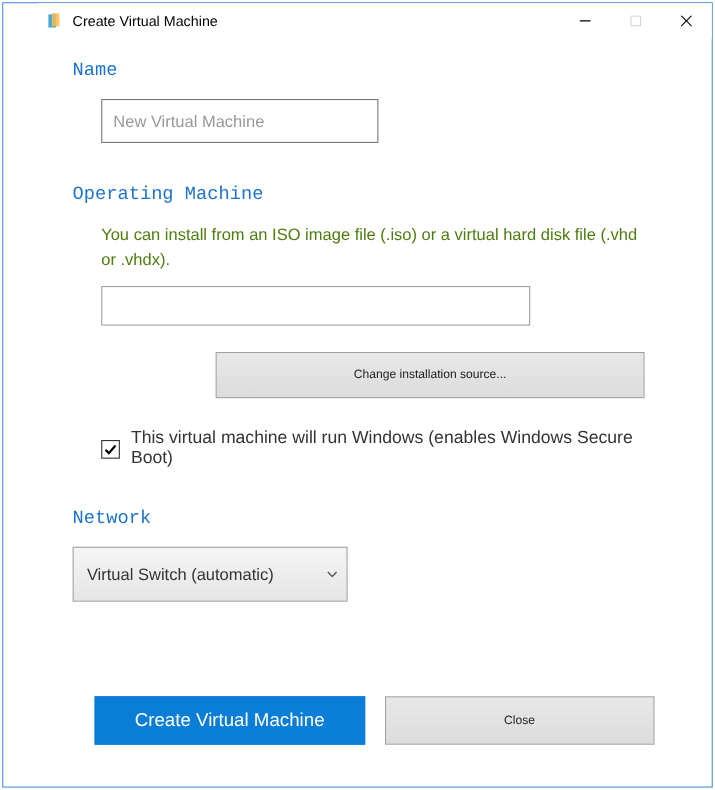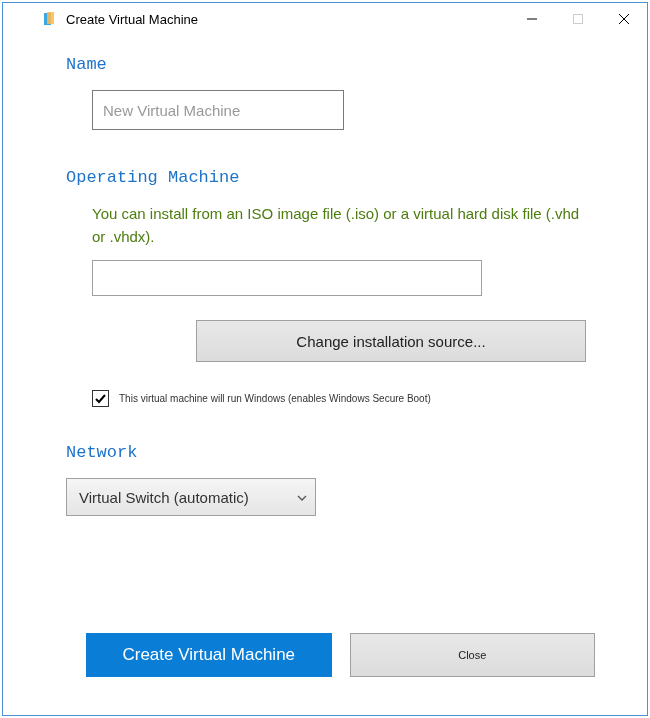--- a/index.html
+++ b/index.html
@@ -104,21 +104,21 @@
       font-family: inherit;
       margin-left: 26px;
       margin-bottom: 24px;
     }
     .change-src-btn {
       width: 390px;
       height: 42px;
       margin-left: 130px;
       background: linear-gradient(to bottom, #e8e8e8, #dcdcdc);
       border: 1px solid #a0a0a0;
-      font-size: 15px;
+      font-size: 11px;
       font-family: inherit;
       color: #222;
       cursor: pointer;
       margin-bottom: 28px;
     }
     .checkbox-row {
       display: flex;
       align-items: center;
       margin-left: 26px;
       margin-bottom: 36px;
@@ -127,26 +127,26 @@
       width: 17px;
       height: 17px;
       border: 1.5px solid #333;
       display: flex;
       align-items: center;
       justify-content: center;
       margin-right: 10px;
       flex-shrink: 0;
     }
     .checkbox-label {
-      font-size: 10px;
+      font-size: 16px;
       color: #333;
     }
     .network-select {
       width: 250px;
-      height: 38px;
+      height: 50px;
       border: 1px solid #a0a0a0;
       background: linear-gradient(to bottom, #f5f5f5, #e5e5e5);
       display: flex;
       align-items: center;
       justify-content: space-between;
       padding: 0 8px 0 12px;
       font-size: 15px;
       color: #333;
       margin-left: 0;
     }

